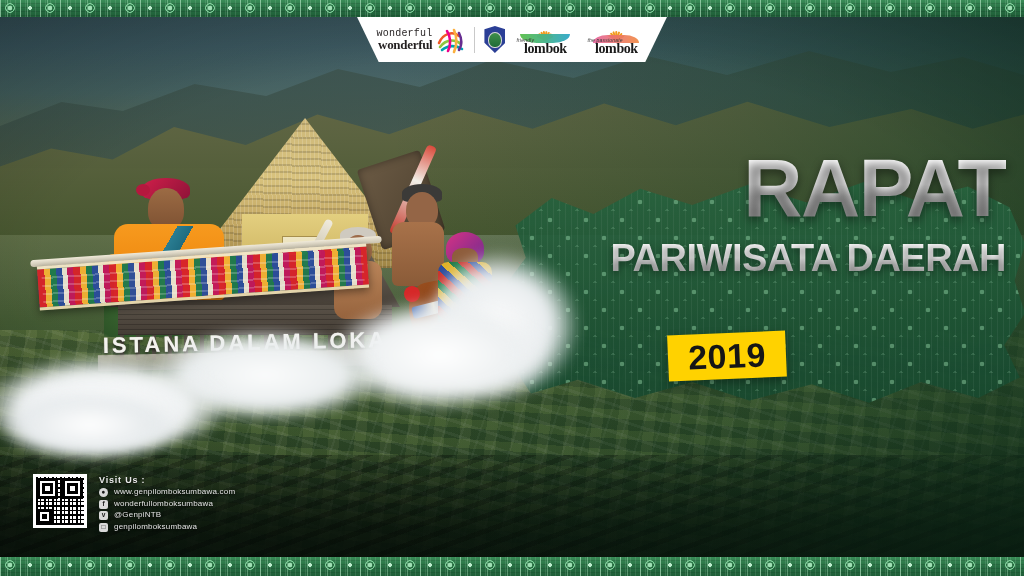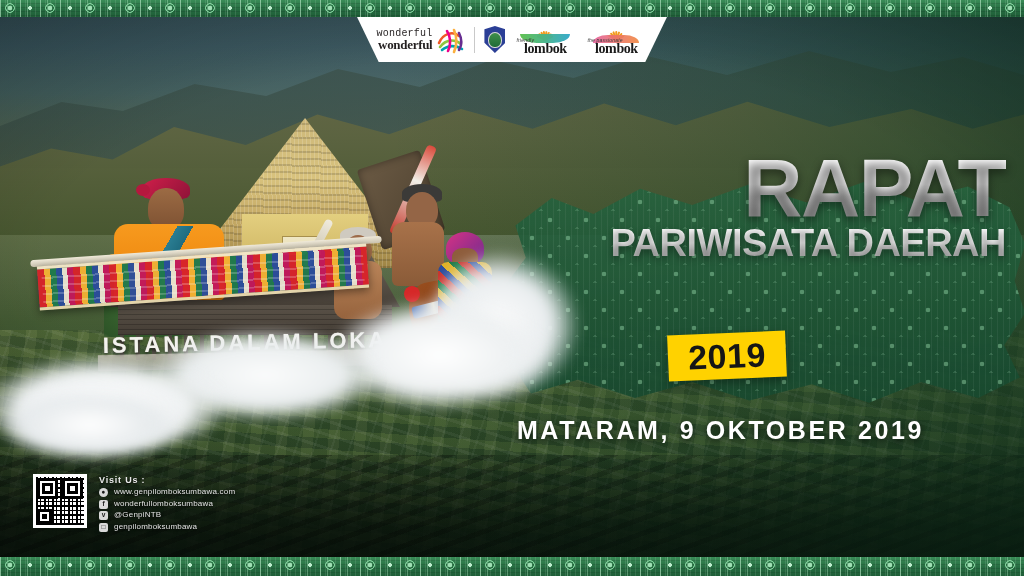--- a/index.html
+++ b/index.html
@@ -425,21 +425,21 @@
   }
   .t-koordinasi {
     font-weight:700; font-size:55px; line-height:.95; letter-spacing:-1px;
     margin-top:2px;
     background:linear-gradient(180deg,#ffffff 0%,#ffffff 48%,#d2d2d2 66%,#a3a3a3 100%);
     -webkit-background-clip:text; background-clip:text; color:transparent;
     text-shadow:0 3px 8px rgba(0,0,0,.45);
   }
   .t-pariwisata {
     font-weight:700; font-size:38px; line-height:1; letter-spacing:-.5px;
-    margin-top:0;
+    margin-top:15px;
     background:linear-gradient(180deg,#ffffff 0%,#ffffff 50%,#d6d6d6 68%,#ababab 100%);
     -webkit-background-clip:text; background-clip:text; color:transparent;
     text-shadow:0 3px 7px rgba(0,0,0,.4);
   }
 
   .year-badge {
     position:absolute; z-index:33; left:668px; top:333px;
     width:118px; height:46px; background:#ffd200;
     transform: rotate(-2.4deg);
     display:flex; align-items:center; justify-content:center;
@@ -582,21 +582,20 @@
 
   <div class="headline">
     <div class="t-rapat">RAPAT</div>
     <div class="t-pariwisata">PARIWISATA DAERAH</div>
   </div>
 
   <div class="year-badge">
     <span>2019</span>
   </div>
 
-  <div class="date-line">MATARAM, 9 OKTOBER 2019</div>
 
   <div class="batik batik-top"></div>
   <div class="batik batik-bottom"></div>
 
   <div class="logo-bar">
 
     <div class="wi-logo">
       <div class="wi-text">
         <span class="w1">wonderful</span>
         <span class="w2">wonderful</span>

